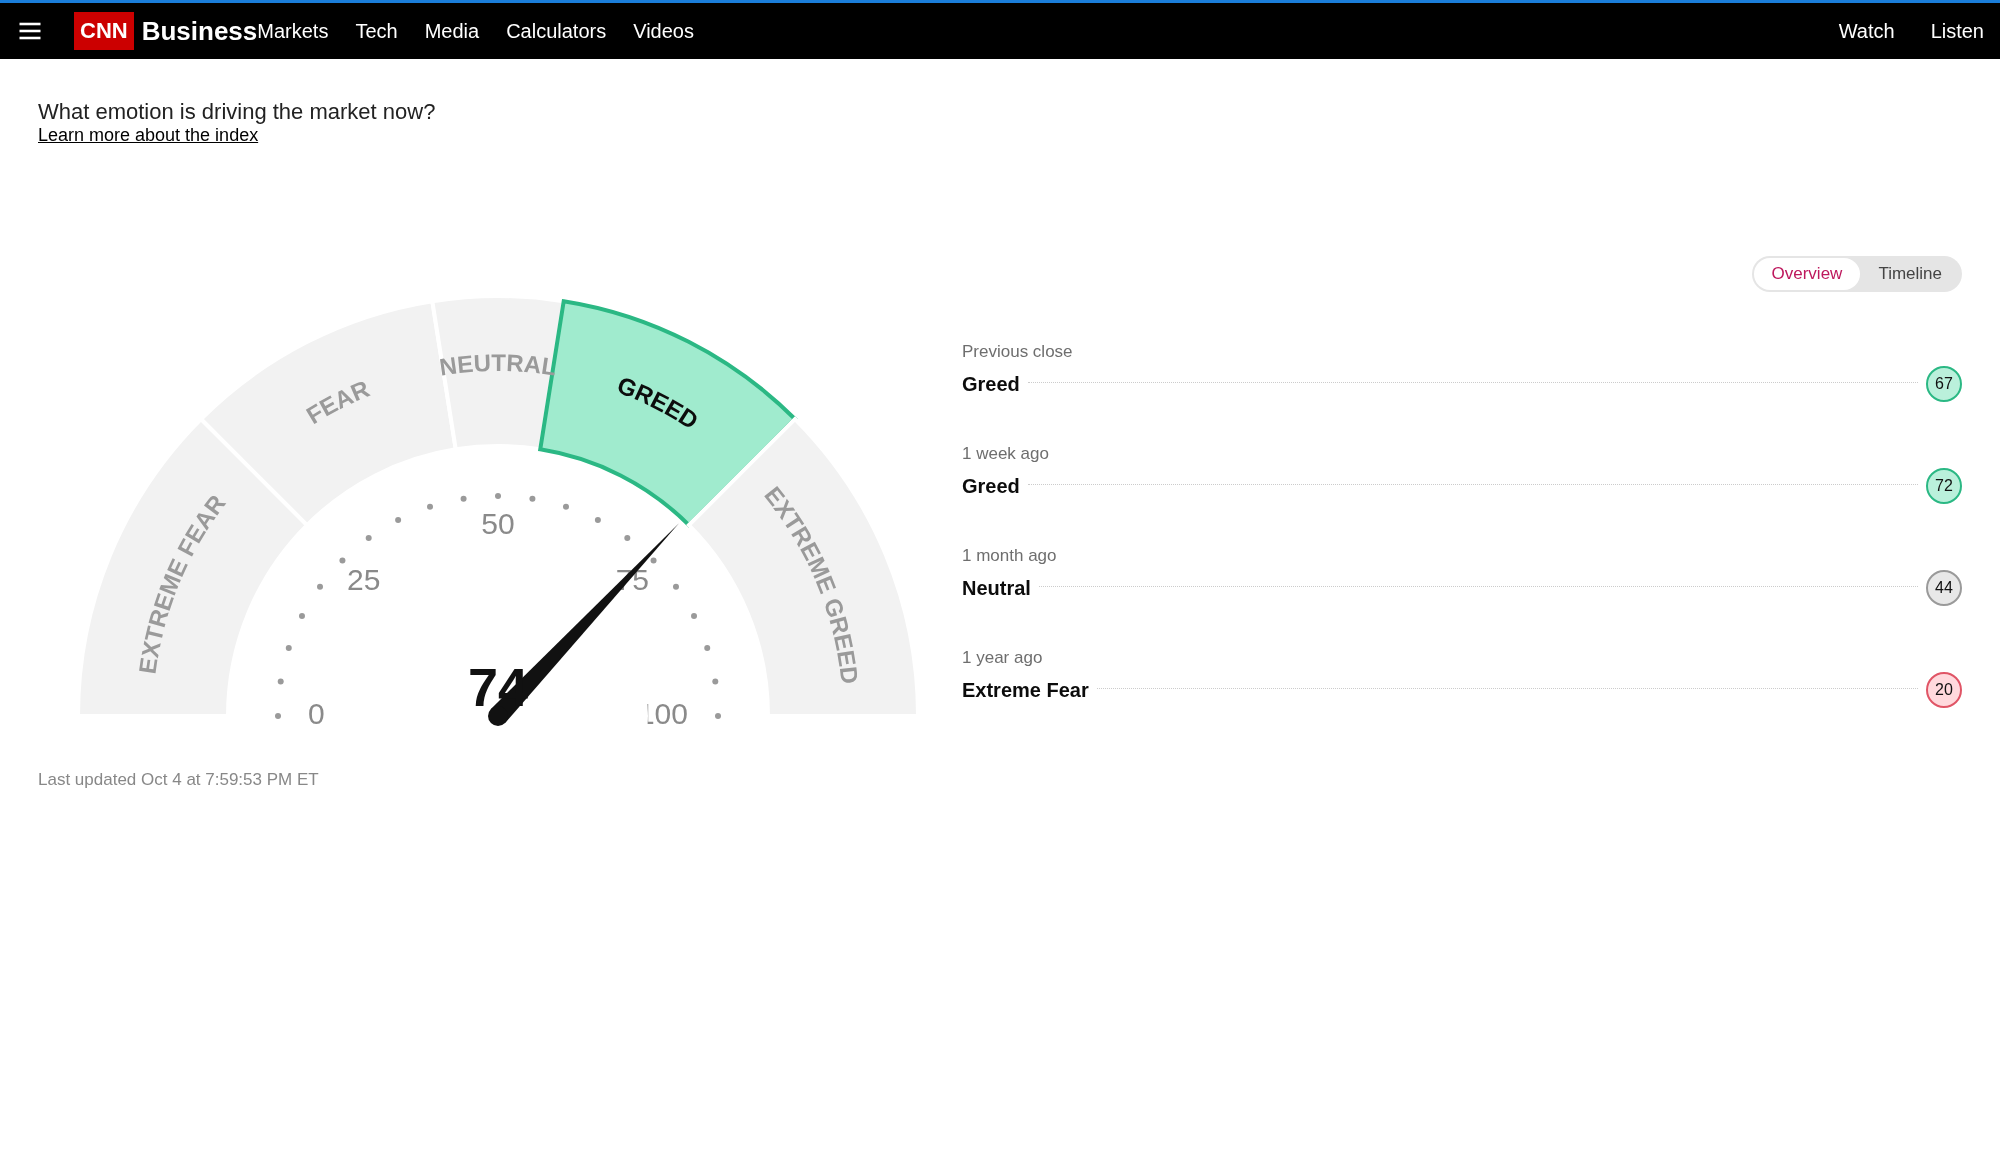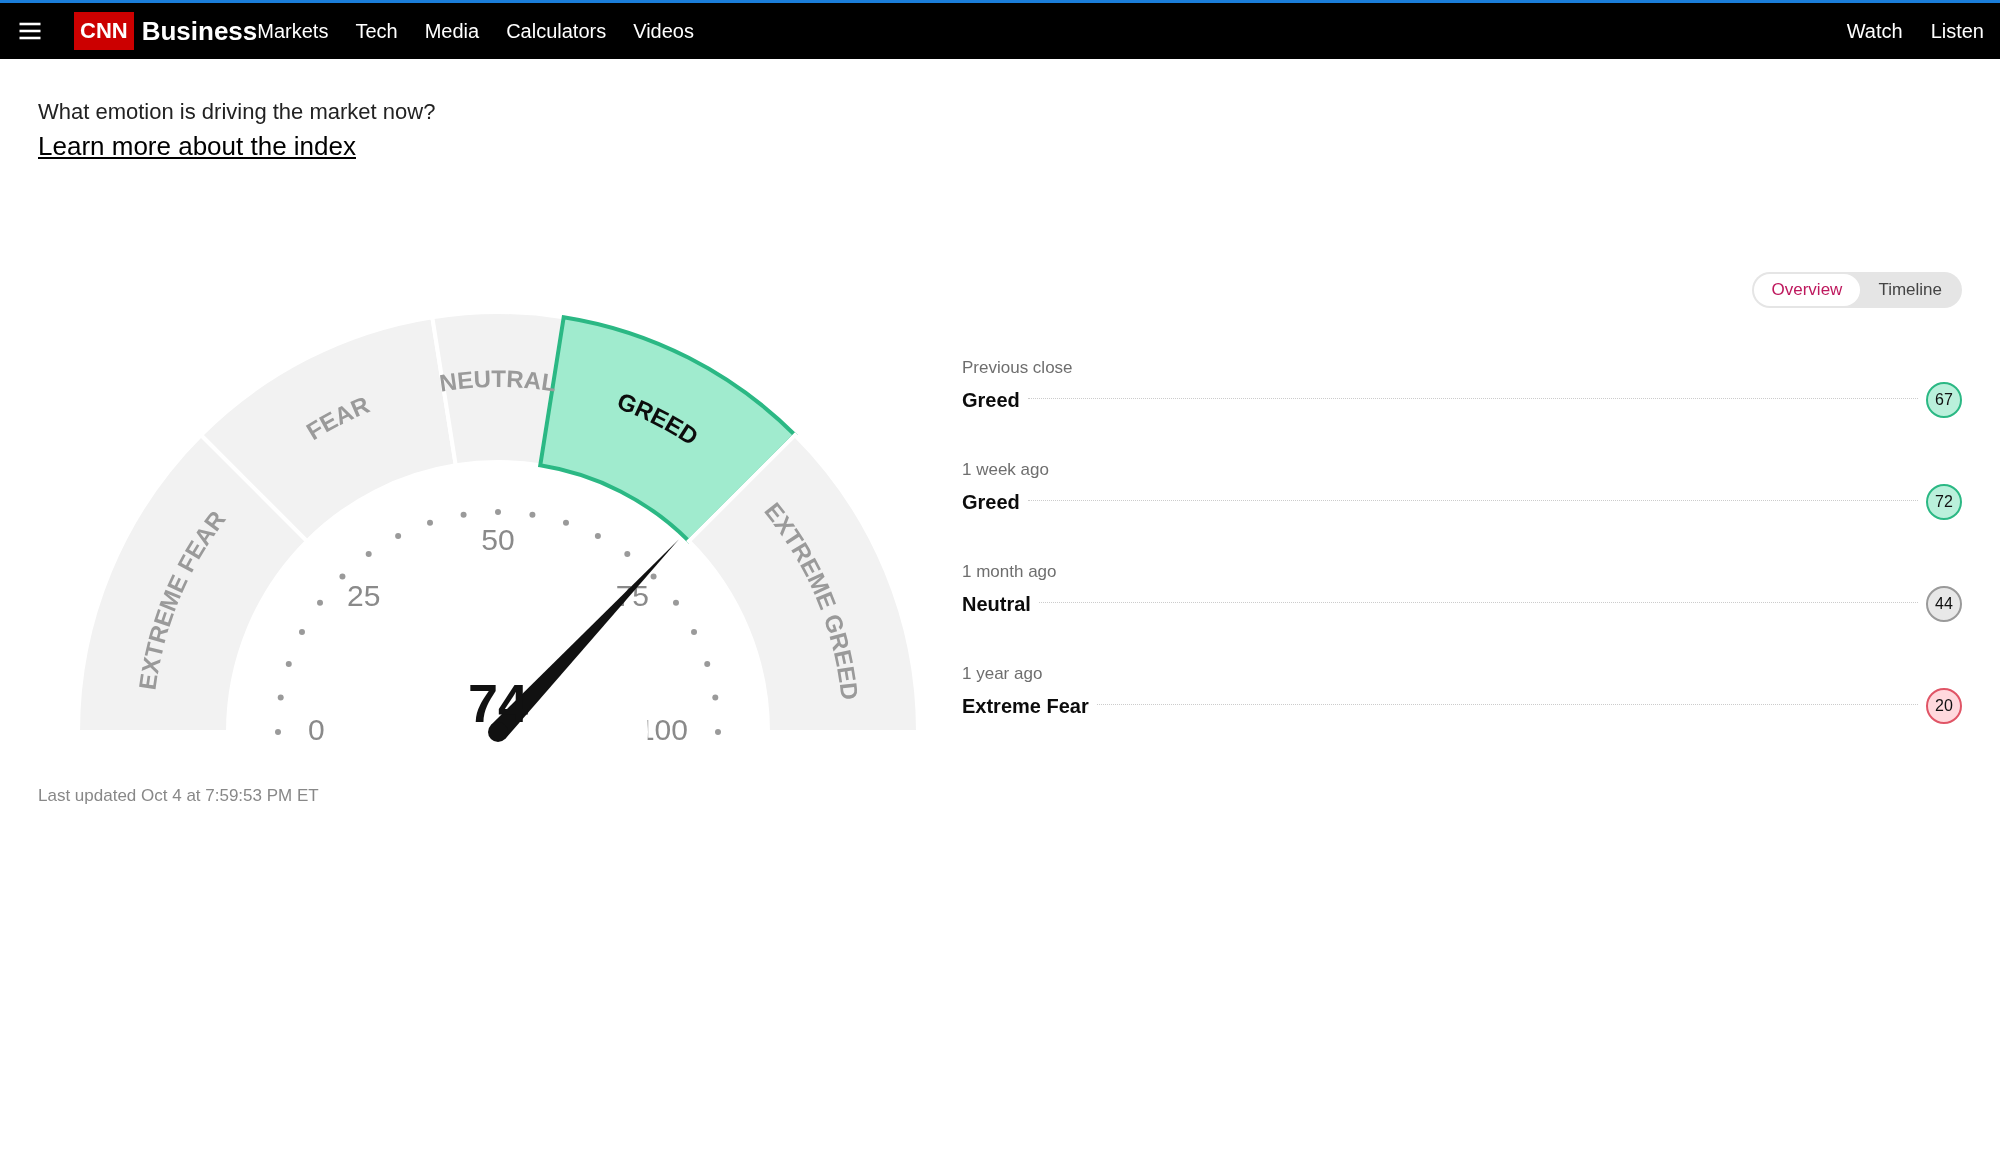--- a/index.html
+++ b/index.html
@@ -6,25 +6,25 @@
   body { font-family: -apple-system, BlinkMacSystemFont, "Segoe UI", Helvetica, Arial, sans-serif; color: #0c0c0c; background:#fff; }
   .top-blue { height: 3px; background: #1a7dd9; }
   .navbar { background: #000; height: 56px; display: flex; align-items: center; padding: 0 16px; color: #fff; }
   .menu-icon { width: 28px; height: 28px; cursor: pointer; }
   .menu-icon svg { stroke: #fff; }
   .logo-block { display: flex; align-items: center; margin-left: 30px; }
   .cnn-logo { background: #cc0000; color: #fff; font-weight: 900; font-size: 22px; letter-spacing: 0px; padding: 6px 6px; font-family: Arial, sans-serif; }
   .business-logo { color: #fff; font-weight: 700; font-size: 26px; margin-left: 8px; }
   .nav-links { display: flex; gap: 27px; }
   .nav-link { color: #fff; font-size: 20px; font-weight: 500; cursor: pointer; }
-  .nav-right { margin-left: auto; display: flex; gap: 28px; }
+  .nav-right { margin-left: auto; display: flex; gap: 36px; }
   .container { padding: 10px 38px; }
   .page-title { font-size: 54px; font-weight: 800; margin-top: 6px; }
   .subtitle { font-size: 22px; margin-top: 30px; color: #222; }
-  .learn-link { font-size: 26px; text-decoration: underline; color: #000; cursor: pointer; margin-top: 6px; display: inline-block; }
+  .learn-link { font-size: 18px; text-decoration: underline; color: #000; cursor: pointer; display: inline-block; }
   .content-row { display: flex; margin-top: 110px; }
   .gauge-col { flex: 0 0 900px; position: relative; }
   .side-col { flex: 1; padding-left: 24px; }
   .toggle-wrap { display: flex; justify-content: flex-end; margin-bottom: 50px; }
   .toggle { display: flex; background: #e5e5e5; border-radius: 20px; padding: 2px; }
   .toggle-btn { padding: 6px 18px; border-radius: 18px; font-size: 17px; cursor: pointer; color: #444; }
   .toggle-btn.active { background: #fff; color: #be185d; }
   .history-item { margin-bottom: 42px; }
   .hist-label { color: #6e6e6e; font-size: 17px; margin-bottom: 4px; }
   .hist-row { display: flex; align-items: center; }

